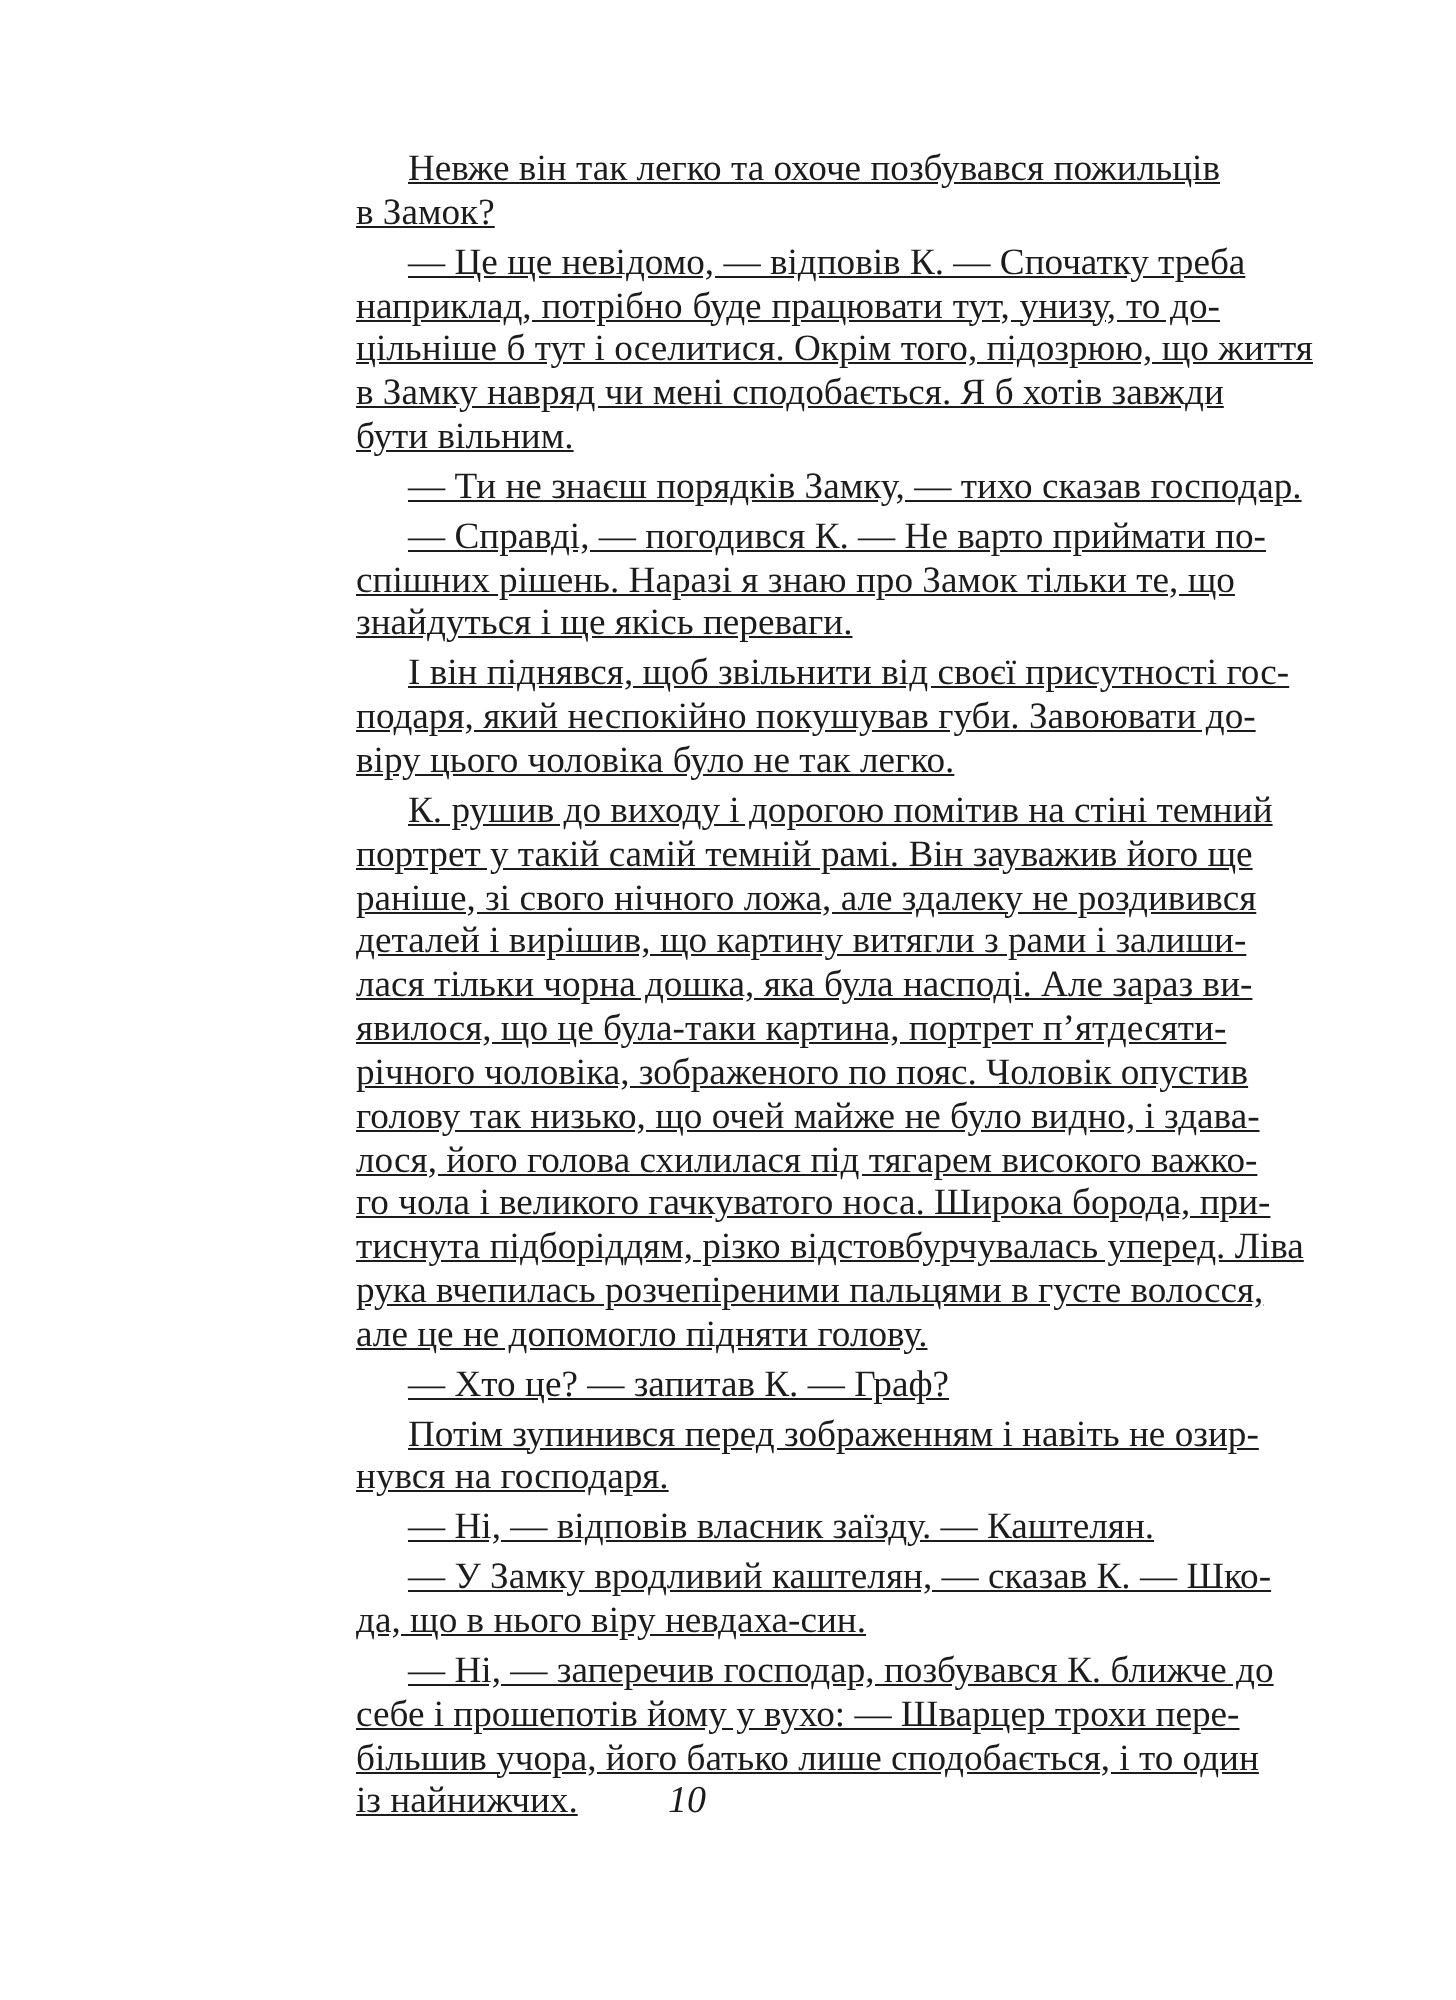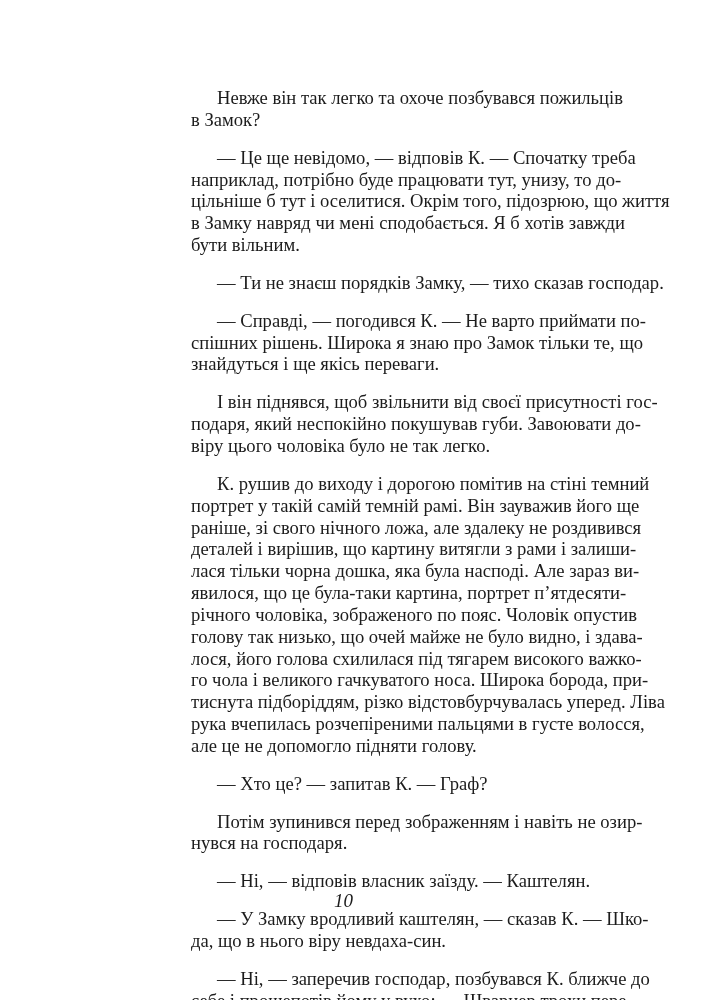--- a/index.html
+++ b/index.html
@@ -8,23 +8,24 @@
     position: absolute;
     left: 149px;
     top: 71px;
     width: 464px;
     font-family: "Liberation Serif", "DejaVu Serif", serif;
     font-size: 18.6px;
     line-height: 21.85px;
     color: #1c1c1c;
   }
   .para {
-    margin: 16px;
+    margin: 3px;
     text-indent: 26px;
     text-align: justify;
+    text-decoration: underline;
   }
   .line {
     display: block;
     white-space: nowrap;
     text-align: justify;
     text-align-last: justify;
     height: 21.85px;
     overflow: visible;
   }
   .line.last { text-align-last: left; }
@@ -54,21 +55,21 @@
       <span class="line">наприклад, потрібно буде працювати тут, унизу, то до-</span>
       <span class="line">цільніше б тут і оселитися. Окрім того, підозрюю, що життя</span>
       <span class="line">в Замку навряд чи мені сподобається. Я б хотів завжди</span>
       <span class="line last">бути вільним.</span>
     </div>
     <div class="para">
       <span class="line first last">— Ти не знаєш порядків Замку, — тихо сказав господар.</span>
     </div>
     <div class="para">
       <span class="line first">— Справді, — погодився К. — Не варто приймати по-</span>
-      <span class="line">спішних рішень. Широка я знаю про Замок тільки те, що</span>
+      <span class="line">спішних рішень. Наразі я знаю про Замок тільки те, що</span>
       <span class="line last">знайдуться і ще якісь переваги.</span>
     </div>
     <div class="para">
       <span class="line first">І він піднявся, щоб звільнити від своєї присутності гос-</span>
       <span class="line">подаря, який неспокійно покушував губи. Завоювати до-</span>
       <span class="line last">віру цього чоловіка було не так легко.</span>
     </div>
     <div class="para">
       <span class="line first">К. рушив до виходу і дорогою помітив на стіні темний</span>
       <span class="line">портрет у такій самій темній рамі. Він зауважив його ще</span>

